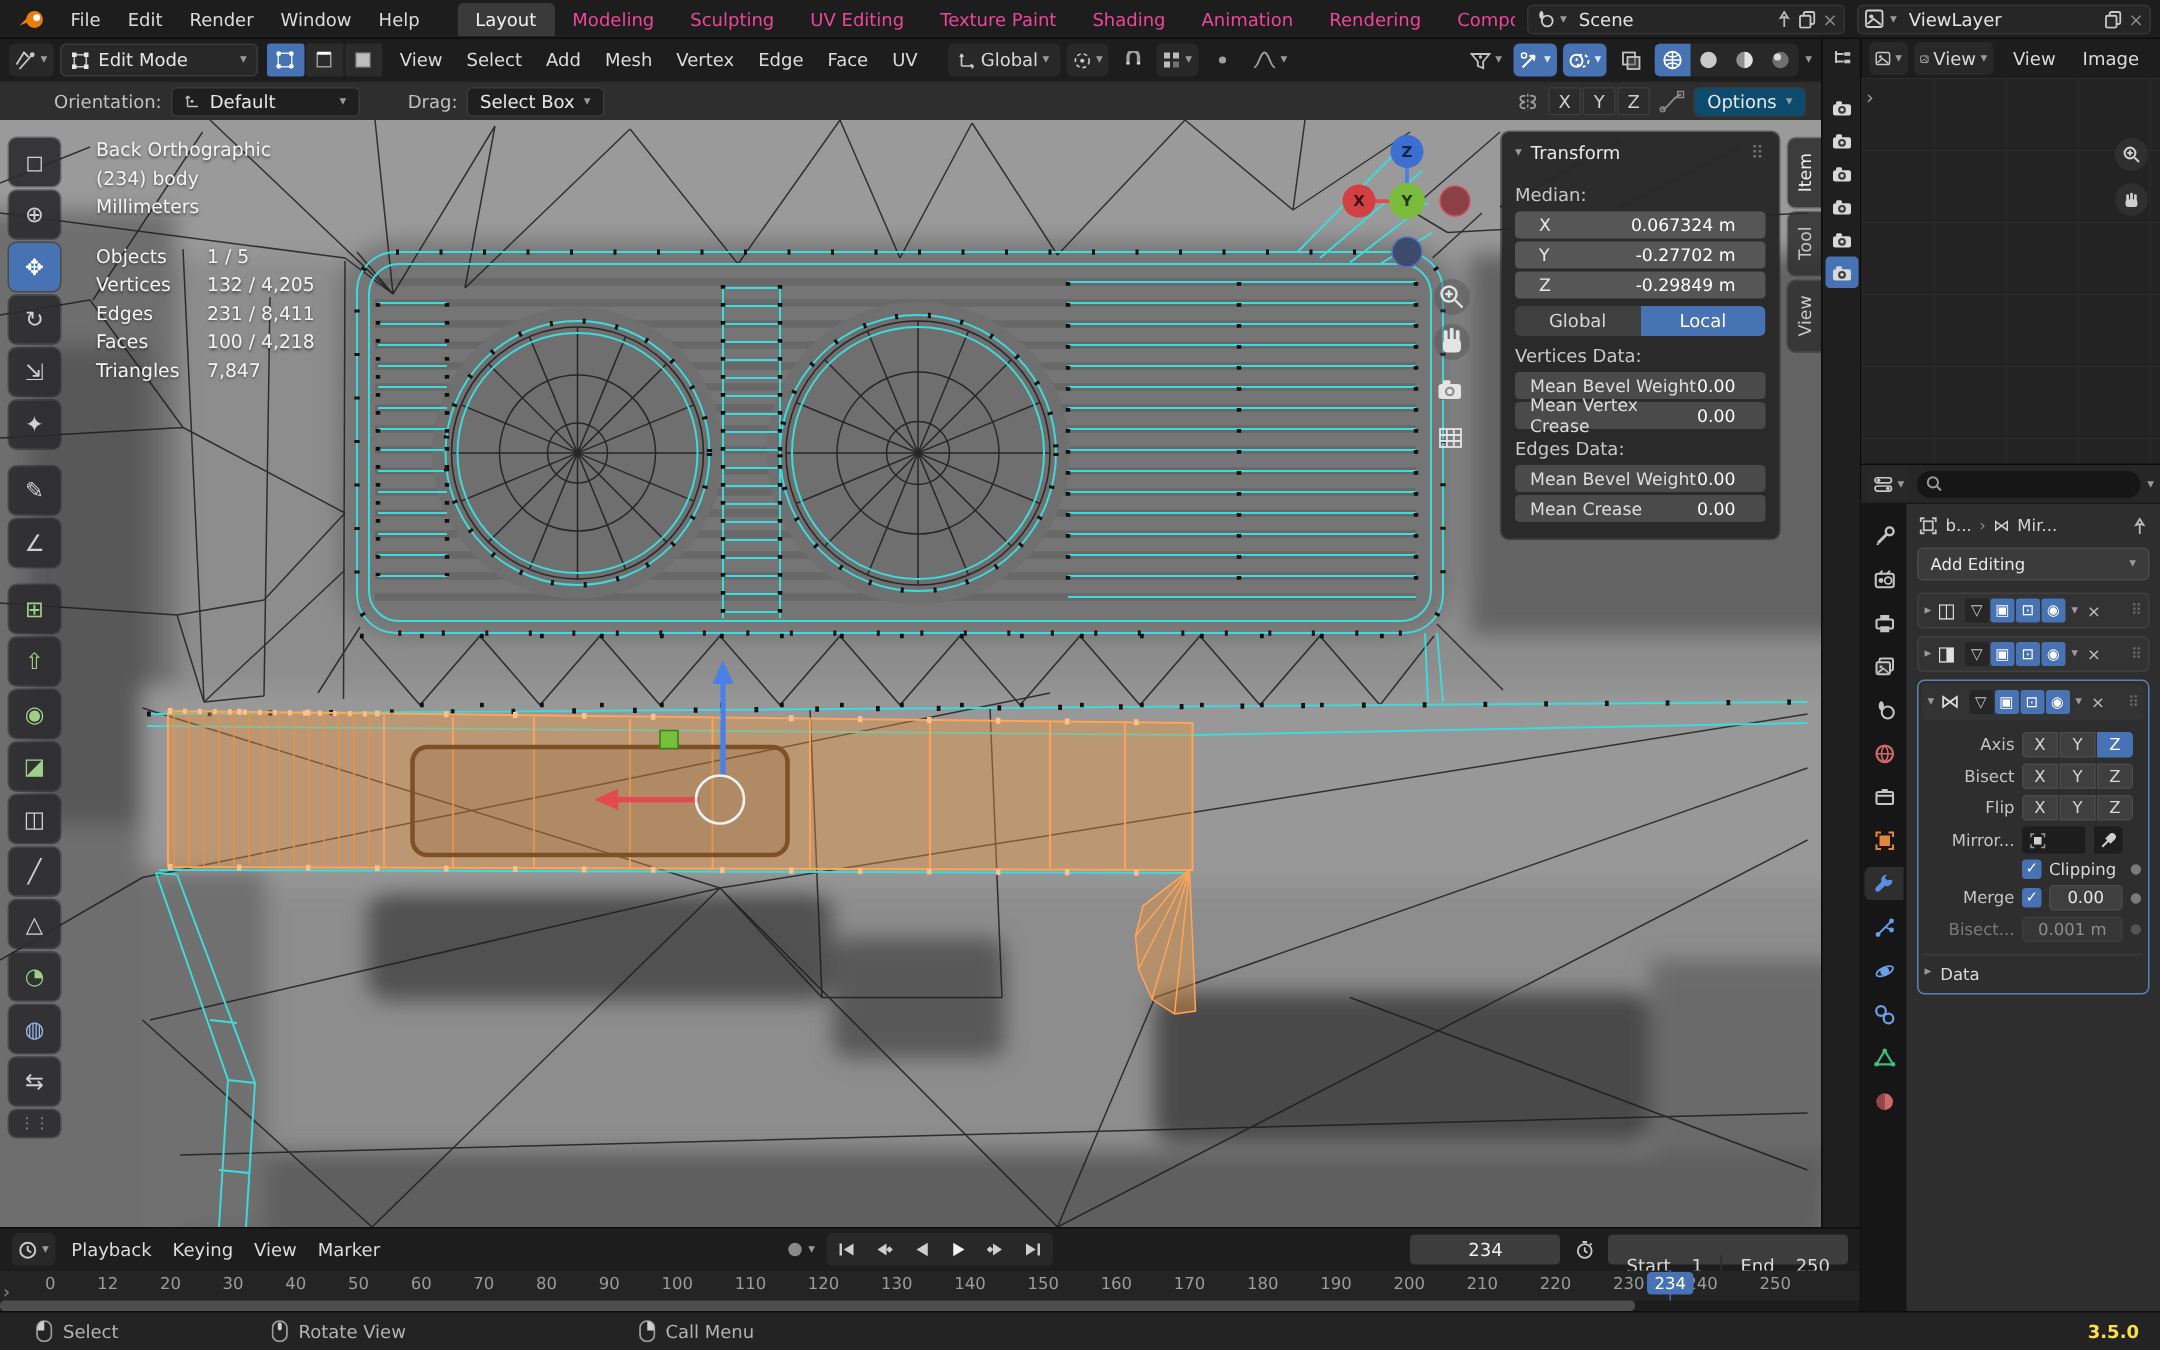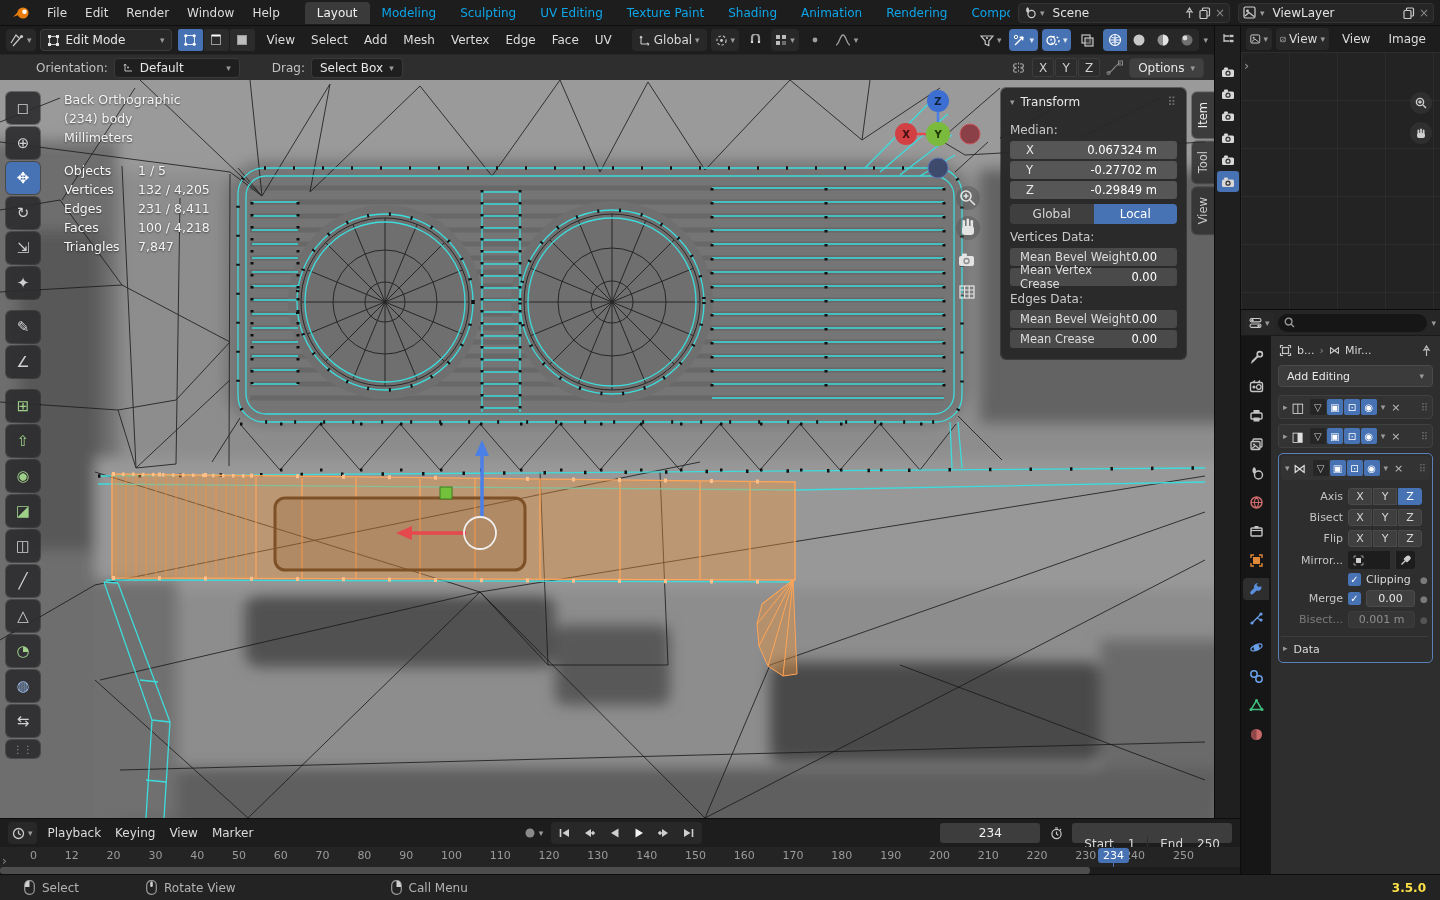--- a/index.html
+++ b/index.html
@@ -5,21 +5,21 @@
   * { margin:0; padding:0; box-sizing:border-box; user-select:none; }
   html,body { width:1440px; height:900px; overflow:hidden; background:#111;
     font-family:"DejaVu Sans","Liberation Sans",sans-serif; font-size:12px; color:#d9d9d9; }
   .app { width:1440px; height:900px; display:flex; flex-direction:column; }
 
   
   .topbar { height:26px; background:#1d1d1d; display:flex; align-items:center; padding:0 6px; gap:2px; border-bottom:1px solid #0e0e0e; }
   .logo { width:30px; display:flex; justify-content:center; }
   .menu-item { padding:3px 9px; border-radius:3px; color:#dcdcdc; }
   .ws-tabs { display:flex; margin-left:14px; flex:1; overflow:hidden; }
-  .ws-tab { padding:4px 12px; color:#0ea5e9; border-radius:4px 4px 0 0; white-space:nowrap; }
+  .ws-tab { padding:4px 12px; color:#ec4899; border-radius:4px 4px 0 0; white-space:nowrap; }
   .ws-tab:first-child { background:#3a3a3a; color:#f0f0f0; }
   .chip { background:#262626; border:1px solid #343434; border-radius:4px; height:20px; display:flex; align-items:center; padding:0 4px; gap:4px; margin-left:6px; }
   .chip .txt { color:#e3e3e3; padding:0 4px; }
   .chip .dim { color:#8a8a8a; }
   .caret { color:#9a9a9a; font-size:9px; }
   svg.ic { display:block; }
 
   
   .main { flex:1; display:flex; min-height:0; }
   .left-col { width:1240px; display:flex; flex-direction:column; }
@@ -151,21 +151,21 @@
   .framebadge { position:absolute; left:1098px; top:1px; background:#4772b3; color:#fff; border-radius:3px; padding:1px 5px; font-size:11px; z-index:2; }
   .playhead { position:absolute; left:1113px; top:0; bottom:0; width:1px; background:#4772b3; }
   .hscroll { position:absolute; left:0; bottom:0; height:7px; width:100%; background:#1d1d1d; }
   .hscroll .bar { width:1090px; height:100%; background:#4d4d4d; border-radius:3px; }
   .tl-exp { position:absolute; left:2px; top:7px; color:#8a8a8a; font-size:12px; }
 
   
   .statusbar { height:26px; background:#232323; border-top:1px solid #0e0e0e; display:flex; align-items:center; color:#b3b3b3; padding:0 14px; }
   .sb-item { display:flex; align-items:center; gap:7px; margin-right:0; }
   .sb-item:nth-child(1){ margin-left:10px; }
-  .sb-item:nth-child(2){ margin-left:67px; }
+  .sb-item:nth-child(2){ margin-left:102px; }
   .sb-item:nth-child(3){ margin-left:155px; }
   .sb-ver { margin-left:auto; color:#fde047;font-weight:bold; }
 </style>
 </head>
 <body>
 
 <div class="app">
 
   <div class="topbar">
     <div class="logo">
@@ -407,21 +407,21 @@
             <span class="xyz">
                 <span class="ax">X</span>
                 <span class="ax">Y</span>
                 <span class="ax">Z</span>
               </span>
             <svg class="ic" width="17" height="15" viewBox="0 0 17 15">
                 <path d="M2 13 C6 13 10 3 15 3" fill="none" stroke="#8a8a8a" stroke-width="1.2"></path>
                 <rect x="12.5" y="1" width="4" height="4" fill="none" stroke="#8a8a8a"></rect>
                 <circle cx="2.5" cy="13" r="1.6" fill="none" stroke="#8a8a8a"></circle>
               </svg>
-            <span class="dd" style="background:#404040">
+            <span class="dd" style="background:#0c4a6e">
               <span>Options</span>
               <span class="caret">▾</span>
             </span>
           </div>
 
           <div class="vp-canvas">
             <svg class="scene" width="1214" height="738" viewBox="0 0 1214 738">
               <defs>
                 <filter id="b6" x="-20%" y="-20%" width="140%" height="140%">
                     <feGaussianBlur stdDeviation="7"></feGaussianBlur>

